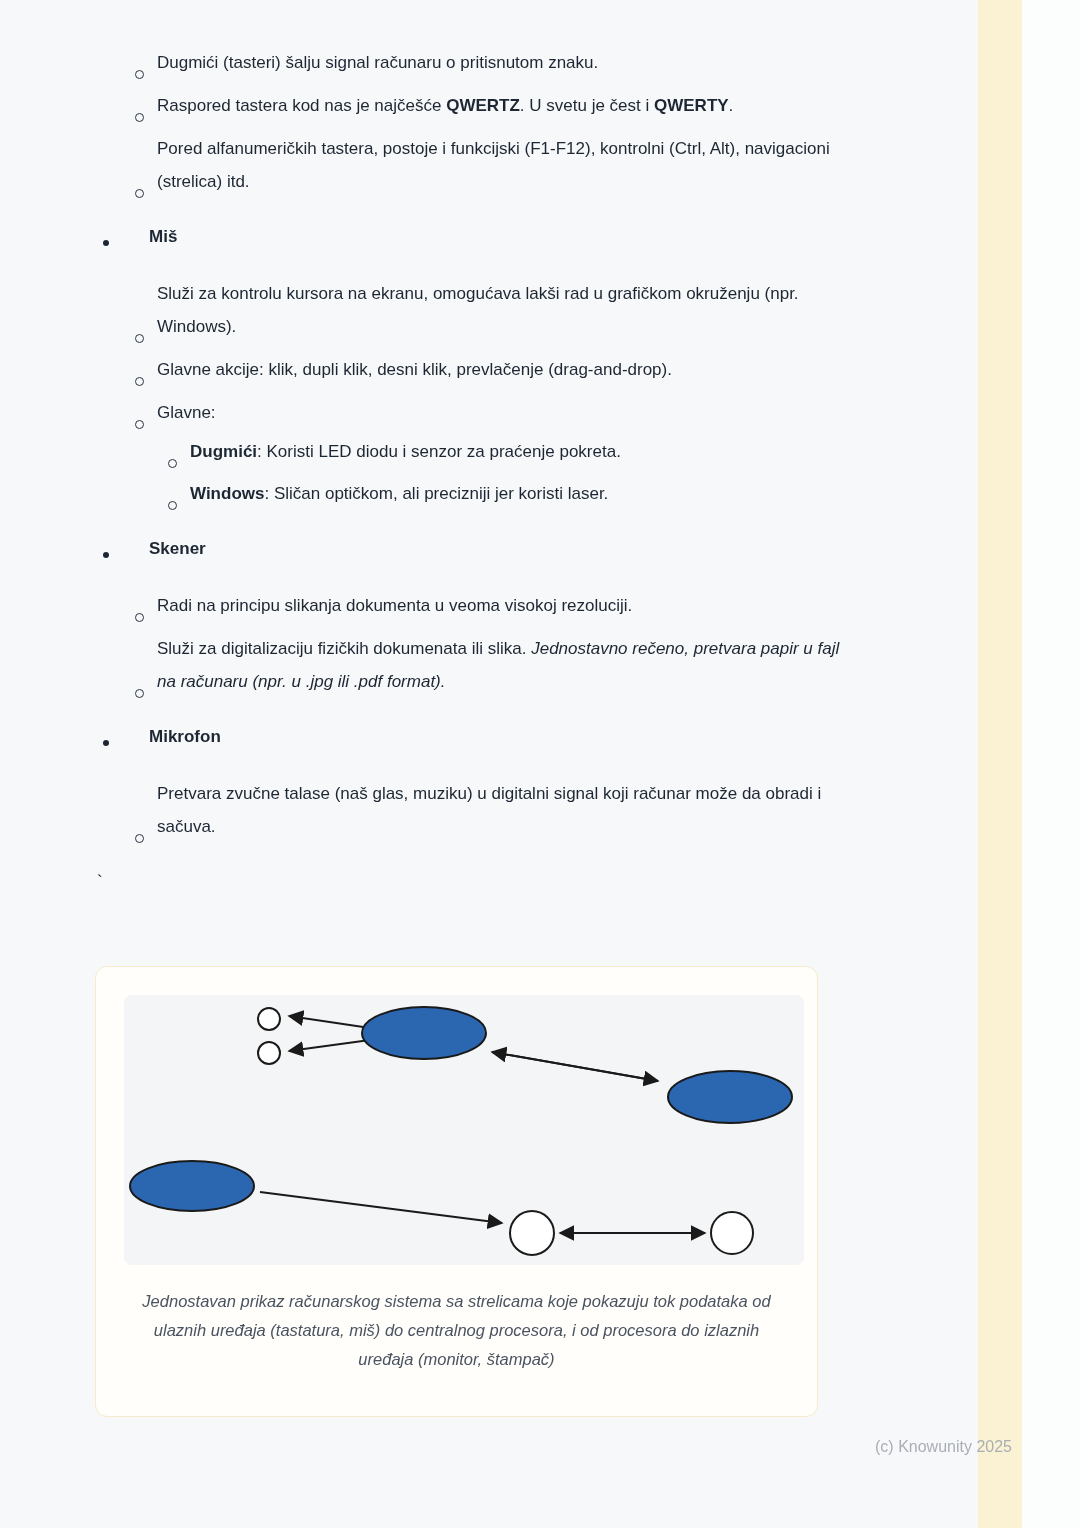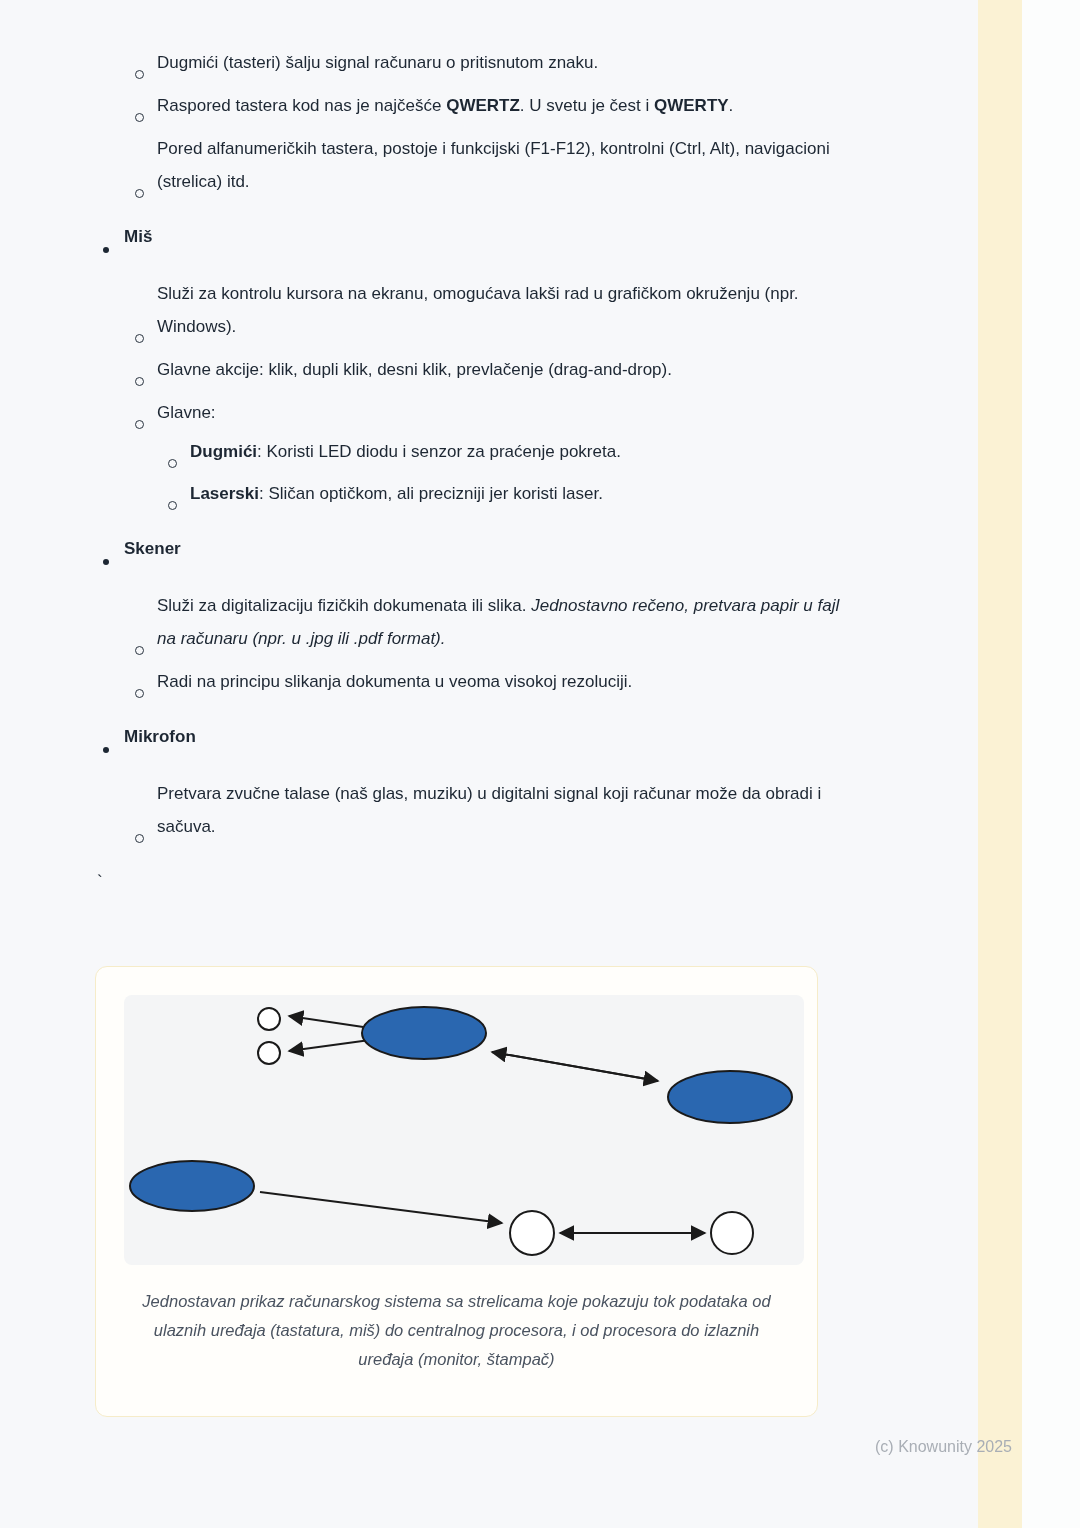--- a/index.html
+++ b/index.html
@@ -20,22 +20,22 @@
   ul { list-style: none; margin: 0; padding: 0; }
   .l2 { padding-left: 35px; }
   .l2 > li { margin-bottom: 10px; }
   .row { display: flex; align-items: flex-end; }
   .marker { flex: 0 0 auto; }
   .ring { width: 9px; height: 9px; border: 1.7px solid #2a3440; border-radius: 50%;
     margin-top: 11px; margin-right: 13px; }
   .dot { width: 6px; height: 6px; background: #1d2733; border-radius: 50%;
     margin-top: 13px; margin-right: 15px; }
   .txt { flex: 1; min-width: 0; }
-  .section-heading { display: flex; align-items: flex-end; padding-left: 3px;
-    margin: 22px 0 24px; }
+  .section-heading { display: flex; align-items: center; padding-left: 3px;
+    margin: 22px 0 24px; gap: 25px; }
   .section-heading .txt { font-weight: bold; }
   .l3 { padding-left: 33px; margin-top: 6px; }
   .l3 > li { margin-bottom: 9px; }
   b { font-weight: bold; }
   .it { font-style: italic; }
   .stray { margin: 22px 0 0 -3px; line-height: 33px; font-size: 17px; }
 
   .figure-card { position: absolute; left: 95px; top: 966px; width: 723px;
     border: 1px solid var(--card-border, #f6ecc9); border-radius: 12px;
     background: #fffefb; padding: 28px 28px 42px; }
@@ -102,43 +102,43 @@
       <ul class="l3">
         <li>
           <div class="row">
             <span class="marker ring"></span>
             <span class="txt"><b>Dugmići</b><span>: Koristi LED diodu i senzor za praćenje pokreta.</span></span>
           </div>
         </li>
         <li>
           <div class="row">
             <span class="marker ring"></span>
-            <span class="txt"><b>Laserski</b><span>: Sličan optičkom, ali precizniji jer koristi laser.</span></span>
+            <span class="txt"><b>Windows</b><span>: Sličan optičkom, ali precizniji jer koristi laser.</span></span>
           </div>
         </li>
       </ul>
     </li>
   </ul>
 
   <div class="section-heading">
     <span class="marker dot"></span>
     <span class="txt">Skener</span>
   </div>
 
   <ul class="l2">
     <li>
       <div class="row">
         <span class="marker ring"></span>
-        <span class="txt"><span>Služi za digitalizaciju fizičkih dokumenata ili slika. </span><span class="it">Jednostavno rečeno, pretvara papir u fajl na računaru (npr. u .jpg ili .pdf format).</span></span>
+        <span class="txt"><span>Radi na principu slikanja dokumenta u veoma visokoj rezoluciji.</span></span>
       </div>
     </li>
     <li>
       <div class="row">
         <span class="marker ring"></span>
-        <span class="txt"><span>Radi na principu slikanja dokumenta u veoma visokoj rezoluciji.</span></span>
+        <span class="txt"><span>Služi za digitalizaciju fizičkih dokumenata ili slika. </span><span class="it">Jednostavno rečeno, pretvara papir u fajl na računaru (npr. u .jpg ili .pdf format).</span></span>
       </div>
     </li>
   </ul>
 
   <div class="section-heading">
     <span class="marker dot"></span>
     <span class="txt">Mikrofon</span>
   </div>
 
   <ul class="l2">

